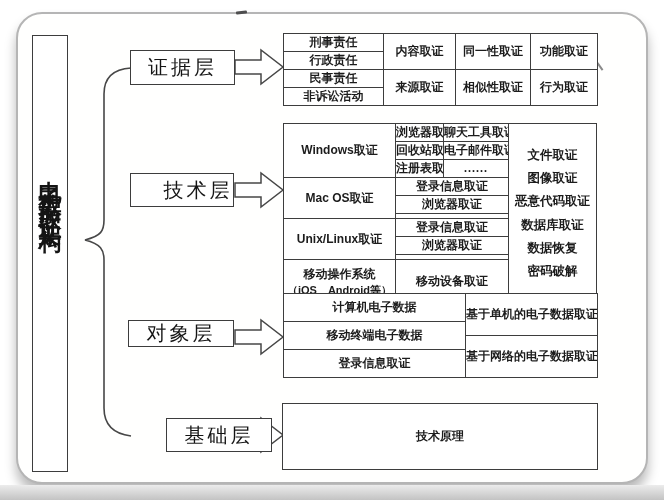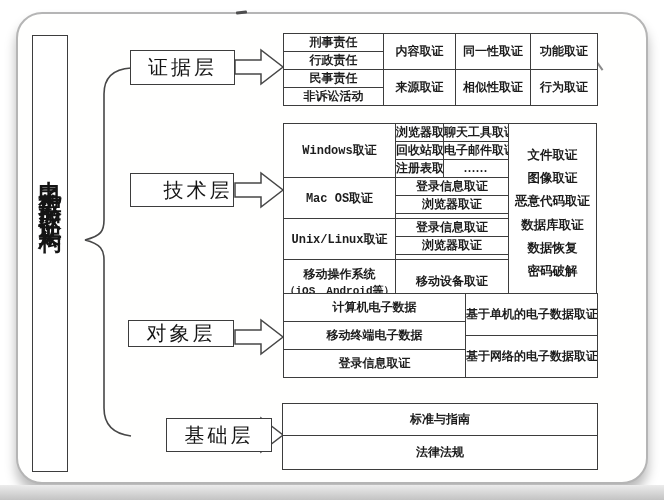--- a/index.html
+++ b/index.html
@@ -52,21 +52,21 @@
   }
   .tbl td{
     border:1.4px solid #3d3d3d;text-align:center;vertical-align:middle;
     padding:0;font-size:12px;font-weight:600;color:#1c1c1c;
     overflow:hidden;white-space:nowrap;
   }
   #evidence-table{left:283px;top:33px;width:314px;height:65px;}
   #tech-table{left:283px;top:123px;width:313px;height:148px;}
   #object-table{left:283px;top:293px;width:314px;height:84px;}
   #foundation-table{left:282px;top:403px;width:315px;height:67px;}
-  .os{font-family:Liberation Mono, monospace;font-weight:bold;font-size:12px;}
+  .os{font-family:Liberation Sans, sans-serif;font-weight:bold;font-size:12px;}
   .os .sub{font-size:11px;}
   .sm{font-size:10px;font-weight:600;}
   .dots{font-size:9px;line-height:3px;letter-spacing:1px;font-weight:bold;}
   .rightcol{vertical-align:middle;}
   .rlist{
     display:flex;flex-direction:column;justify-content:space-between;
     height:134px;padding:5px 0;font-size:12.5px;font-weight:600;
   }
 </style>
 </head>
@@ -214,19 +214,16 @@
   </tr>
 </tbody>
   </table>
 
 <table class="tbl" id="foundation-table">
   <colgroup>
       <col style="width:315px">
     </colgroup>
   <tbody>
       <tr style="height:22px">
-    <td>标准与指南</td>
-  </tr>
-  <tr style="height:23px">
-    <td>法律法规</td>
+    <td>技术原理</td>
   </tr>
 </tbody>
   </table>
 
 </body></html>

